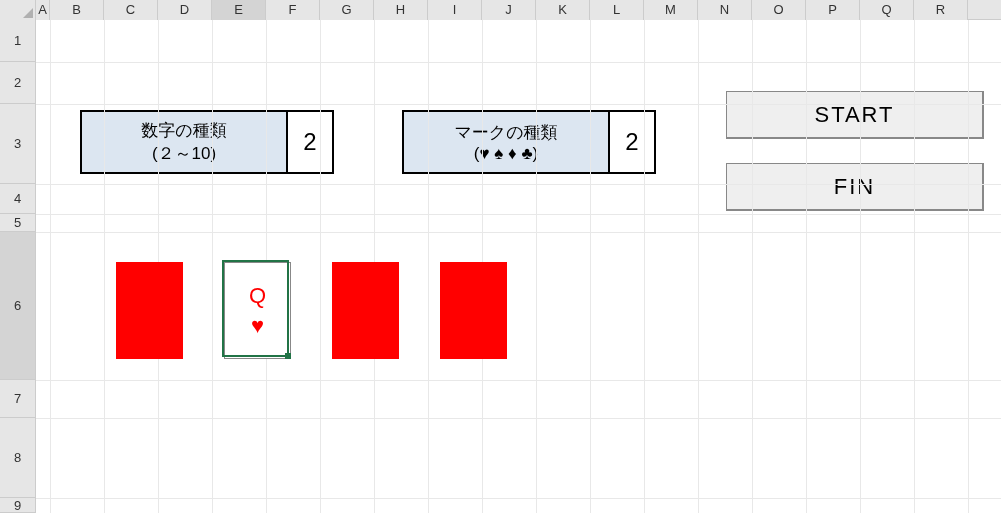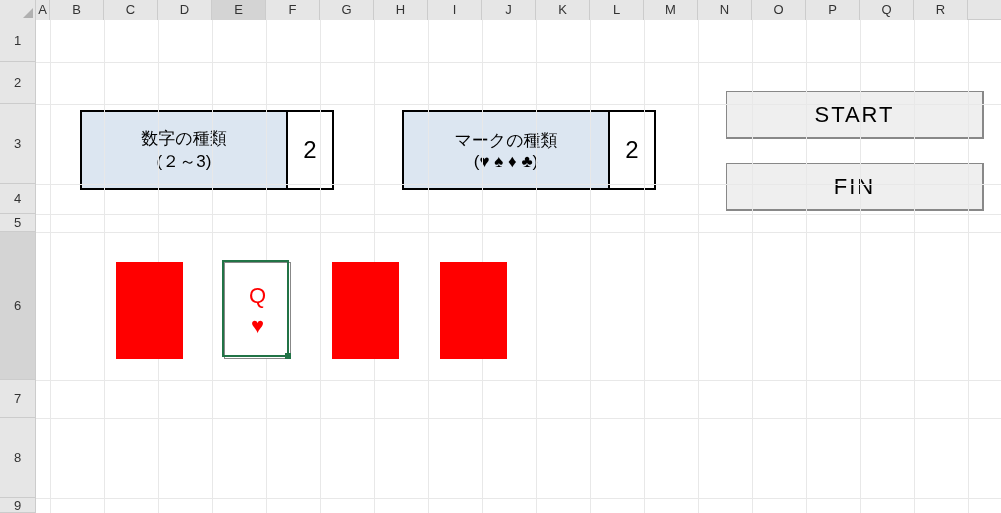--- a/index.html
+++ b/index.html
@@ -95,21 +95,21 @@
       position: absolute;
       font-size: 26px;
       text-decoration: underline;
       color: #000;
     }
     
     .infobox {
       position: absolute;
       display: flex;
       border: 2px solid #000;
-      height: 80px;
+      height: 64px;
     }
     .infobox .label {
       background: #dce6f1;
       display: flex;
       flex-direction: column;
       align-items: center;
       justify-content: center;
       border-right: 2px solid #000;
       font-size: 17px;
       color: #000;
@@ -190,21 +190,21 @@
       <div class="row-h" style="height: 38px;">7</div>
       <div class="row-h" style="height: 80px;">8</div>
       <div class="row-h" style="height: 15px;">9</div>
     </div>
   <div class="grid">
 
 
     <div class="infobox" id="box1" style="left: 44px; top: 90px;">
       <div class="label" style="width: 206px;">
         <div>数字の種類</div>
-        <div>(２～3)</div>
+        <div>(２～10)</div>
       </div>
       <div class="value">2</div>
     </div>
 
     <div class="infobox" id="box2" style="left: 366px; top: 90px;">
       <div class="label" style="width: 206px;">
         <div>マークの種類</div>
         <div>(♥ ♠ ♦ ♣)</div>
       </div>
       <div class="value">2</div>

